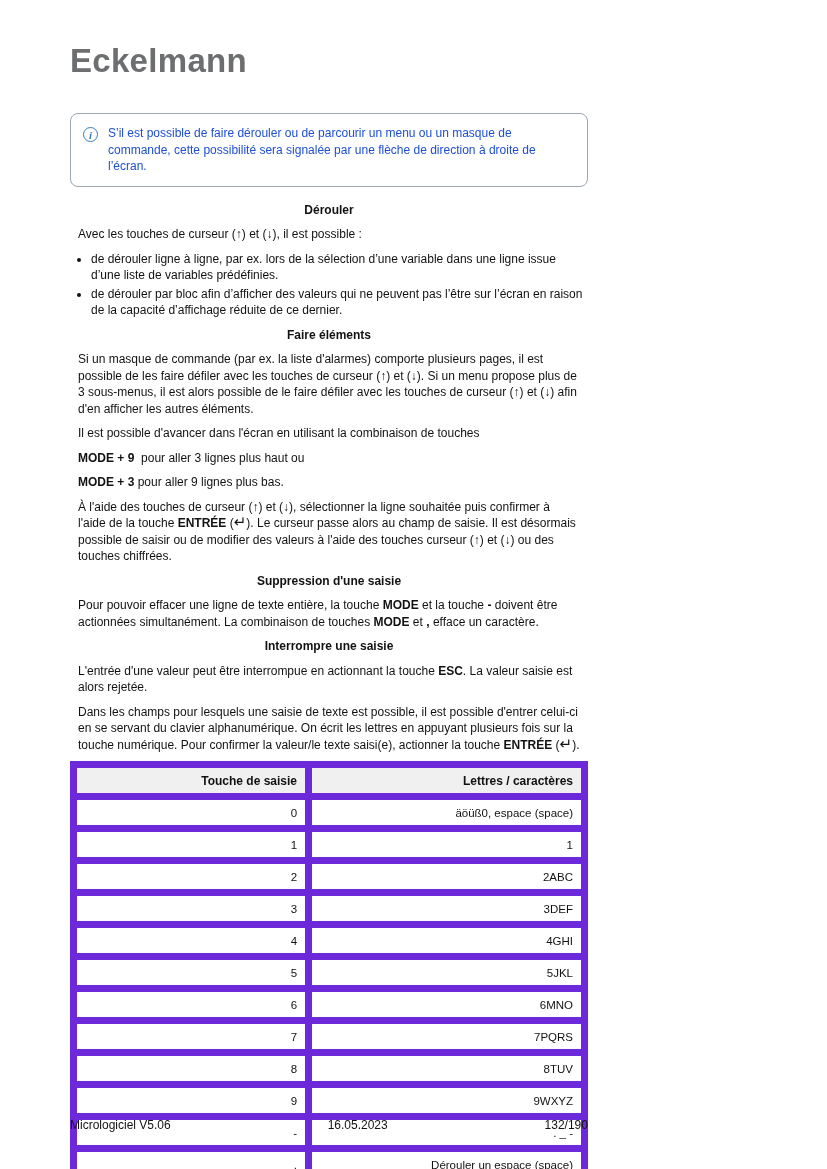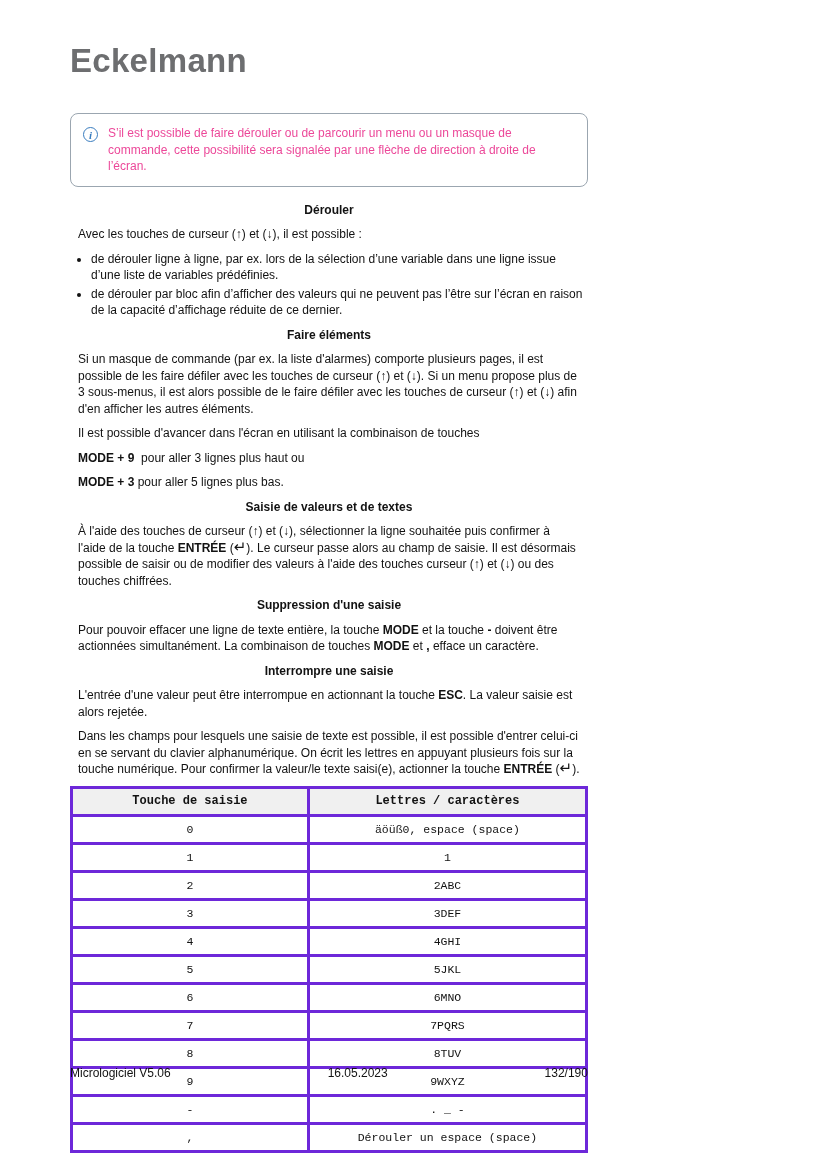--- a/index.html
+++ b/index.html
@@ -1,34 +1,34 @@
 <!DOCTYPE html>
 <html><head>
 <meta charset="utf-8">
 <style>
   html,body{margin:0;padding:0;}
   body{width:827px;height:1169px;background:#ffffff;font-family:"Liberation Sans",sans-serif;color:#121212;overflow:hidden;}
   .page{position:relative;width:658px;height:1169px;padding:42px 70px 16px;box-sizing:border-box;}
   .logo{font-size:33px;font-weight:700;color:#6d6e70;letter-spacing:0.3px;}
   .info-box{margin-top:33px;border:1px solid #9ba6b0;border-radius:8px;padding:11px 14px 11px 12px;display:flex;align-items:flex-start;gap:10px;}
   .info-icon{flex:0 0 auto;width:15px;height:15px;border:1.4px solid #3a7dbf;border-radius:50%;color:#3a7dbf;font-family:"Liberation Serif",serif;font-style:italic;font-weight:700;font-size:11px;line-height:15px;text-align:center;margin-top:2px;box-sizing:border-box;}
-  .info-text{margin:0;font-size:12px;line-height:16.5px;color:#ec4899;}
+  .info-text{margin:0;font-size:12px;line-height:16.5px;color:#1d4ed8;}
   .sections{margin-top:15px;}
   .section{margin-bottom:8px;}
   .section-title{font-weight:700;font-size:12px;line-height:16.5px;text-align:center;}
   .para{margin:8px;font-size:12px;line-height:16.5px;white-space:pre-wrap;}
   .bullets{margin:1px 0 1px 0;padding-left:21px;}
   .bullets li{font-size:12px;line-height:16.5px;margin:0 0 2px;}
   .bold{font-weight:700;}
   .enter-key{font-size:15px;line-height:12px;}
   table.key-table{width:100%;border-collapse:collapse;margin-top:8px;}
-  .key-table th,.key-table td{border:3px solid #6d28d9;font-size:11.5px;padding:5px 8px;text-align:center;vertical-align:middle;height:15px;font-family:Liberation Mono, monospace;}
+  .key-table th,.key-table td{border:7px solid #6d28d9;font-size:11.5px;padding:5px 8px;text-align:right;vertical-align:middle;height:15px;}
   .key-table th{background:#f0f0f0;font-weight:700;font-size:12px;}
   .key-table td:first-child,.key-table th:first-child{width:46%;}
-  .footer{position:absolute;left:70px;right:70px;top:1066px;display:flex;justify-content:space-between;font-size:12px;color:#121212;}
+  .footer{position:absolute;left:70px;right:70px;top:1118px;display:flex;justify-content:space-between;font-size:12px;color:#121212;}
 </style>
 </head>
 <body>
 
 <div class="page">
 
   <div class="logo">Eckelmann</div>
 
   <div class="info-box">
     <span class="info-icon">i</span>
@@ -42,24 +42,23 @@
         <ul class="bullets">
           <li><span>de dérouler ligne à ligne, par ex. lors de la sélection d’une variable dans une ligne issue d’une liste de variables prédéfinies.</span></li>
           <li><span>de dérouler par bloc afin d’afficher des valeurs qui ne peuvent pas l’être sur l’écran en raison de la capacité d’affichage réduite de ce dernier.</span></li>
         </ul>
       </div>
       <div class="section">
         <div class="section-title">Faire éléments</div>
         <p class="para"><span>Si un masque de commande (par ex. la liste d'alarmes) comporte plusieurs pages, il est possible de les faire défiler avec les touches de curseur (↑) et (↓). Si un menu propose plus de 3 sous-menus, il est alors possible de le faire défiler avec les touches de curseur (↑) et (↓) afin d'en afficher les autres éléments.</span></p>
         <p class="para"><span>Il est possible d'avancer dans l'écran en utilisant la combinaison de touches</span></p>
         <p class="para"><span class="bold">MODE + 9</span><span>  pour aller 3 lignes plus haut ou</span></p>
-        <p class="para"><span class="bold">MODE + 3</span><span> pour aller 5 lignes plus bas.</span></p>
+        <p class="para"><span class="bold">MODE + 3</span><span> pour aller 9 lignes plus bas.</span></p>
       </div>
       <div class="section">
-        <div class="section-title">Saisie de valeurs et de textes</div>
         <p class="para"><span>À l'aide des touches de curseur (↑) et (↓), sélectionner la ligne souhaitée puis confirmer à l'aide de la touche </span><span class="bold">ENTRÉE</span><span> (</span><span class="enter-key">↵</span><span>). Le curseur passe alors au champ de saisie. Il est désormais possible de saisir ou de modifier des valeurs à l'aide des touches curseur (↑) et (↓) ou des touches chiffrées.</span></p>
       </div>
       <div class="section">
         <div class="section-title">Suppression d'une saisie</div>
         <p class="para"><span>Pour pouvoir effacer une ligne de texte entière, la touche </span><span class="bold">MODE</span><span> et la touche </span><span class="bold">-</span><span> doivent être actionnées simultanément. La combinaison de touches </span><span class="bold">MODE</span><span> et </span><span class="bold">,</span><span> efface un caractère.</span></p>
       </div>
       <div class="section">
         <div class="section-title">Interrompre une saisie</div>
         <p class="para"><span>L'entrée d'une valeur peut être interrompue en actionnant la touche </span><span class="bold">ESC</span><span>. La valeur saisie est alors rejetée.</span></p>
       </div>

